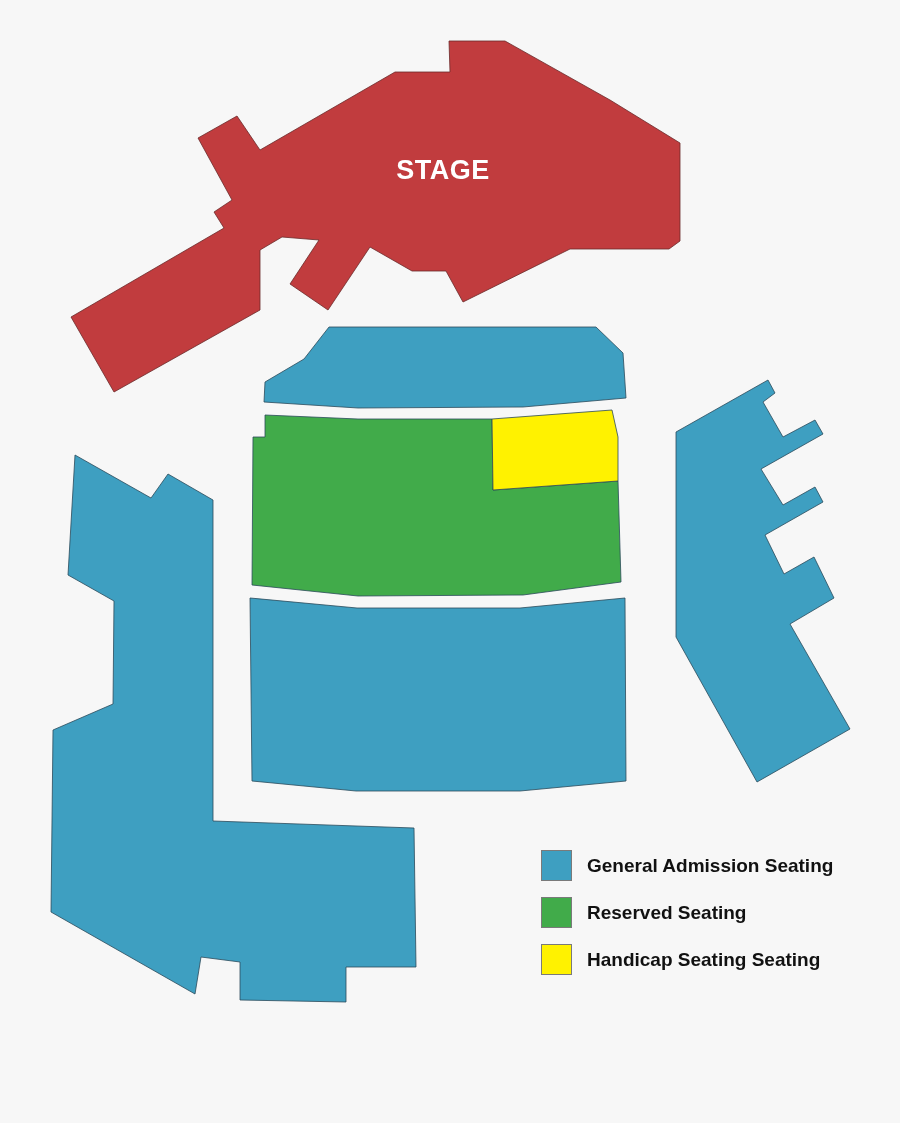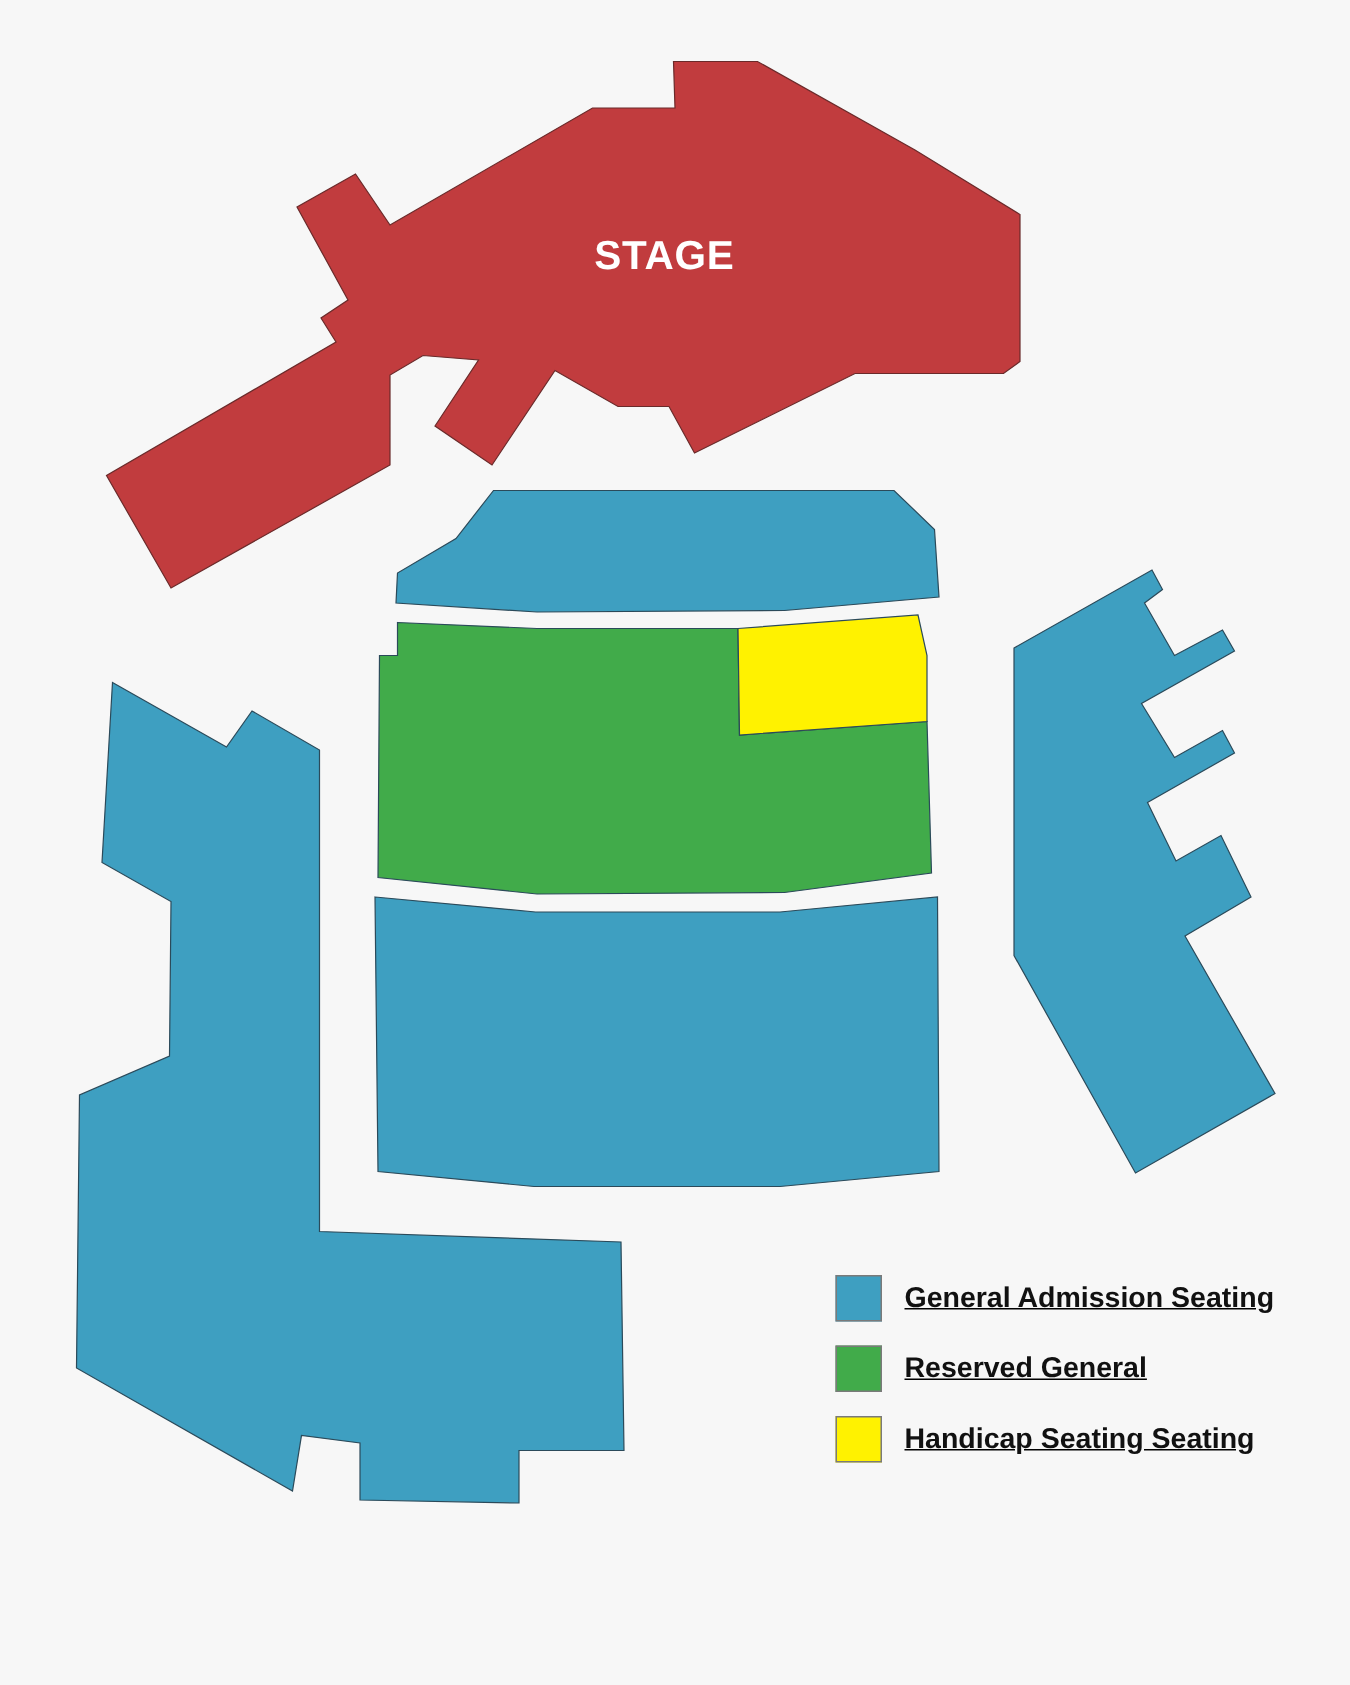--- a/index.html
+++ b/index.html
@@ -2,21 +2,21 @@
 <html><head>
 <meta charset="utf-8">
 <style>
   html, body { margin: 0; padding: 0; background: #f7f7f7; }
   .canvas { position: relative; width: 900px; height: 1123px; background: #f7f7f7; overflow: hidden; padding-left: 12px; }
   svg.map { position: absolute; left: 0; top: 0; }
   .section { stroke: #2b4a5a; stroke-width: 0.8; cursor: pointer; }
   .stage-shape { stroke: #6a2a2a; stroke-width: 0.8; }
   .stage-label { position: absolute; left: 370px; top: 155px; width: 146px; text-align: center;
     font-family: "Liberation Sans", sans-serif; font-weight: bold; font-size: 27px; color: #ffffff; letter-spacing: 0.5px; }
-  .legend { position: absolute; left: 557px; top: 850px; text-decoration: underline; }
+  .legend { position: absolute; left: 541px; top: 850px; }
   .legend-item { display: flex; align-items: center; height: 31px; margin-bottom: 16px; }
   .swatch { width: 31px; height: 31px; box-sizing: border-box; border: 1px solid #7a7a7a; margin-right: 15px; }
   .legend-label { font-family: "Liberation Sans", sans-serif; font-weight: bold; font-size: 19px; color: #111; }
 </style>
 </head>
 <body>
 
 <div class="canvas">
   <svg class="map" width="900" height="1123" viewBox="0 0 900 1123">
 
@@ -37,20 +37,20 @@
 
   <div class="stage-label">STAGE</div>
 
   <div class="legend">
     <div class="legend-item">
       <div class="swatch" style="background:#3e9fc1"></div>
       <span class="legend-label">General Admission Seating</span>
     </div>
     <div class="legend-item">
       <div class="swatch" style="background:#41ab4a"></div>
-      <span class="legend-label">Reserved General</span>
+      <span class="legend-label">Reserved Seating</span>
     </div>
     <div class="legend-item">
       <div class="swatch" style="background:#fff200"></div>
       <span class="legend-label">Handicap Seating Seating</span>
     </div>
   </div>
 </div>
 
 </body></html>

